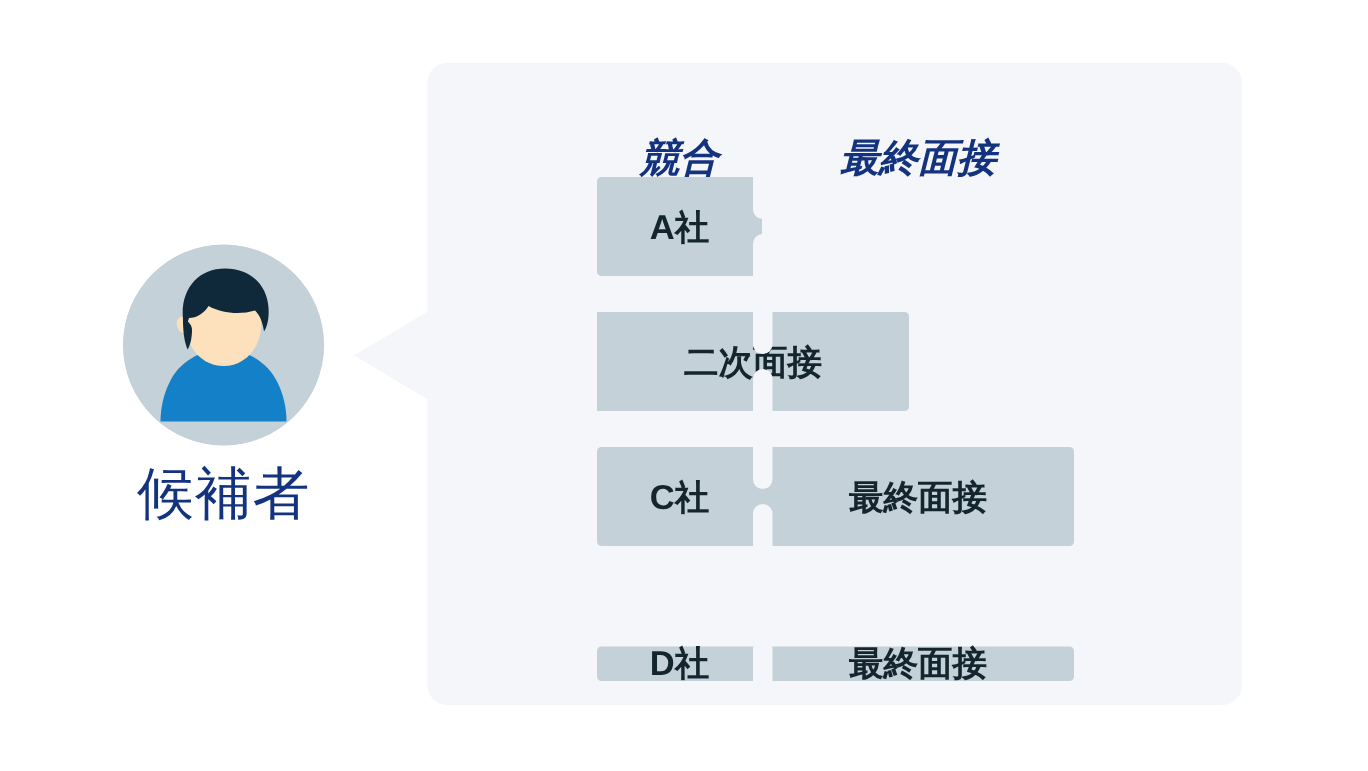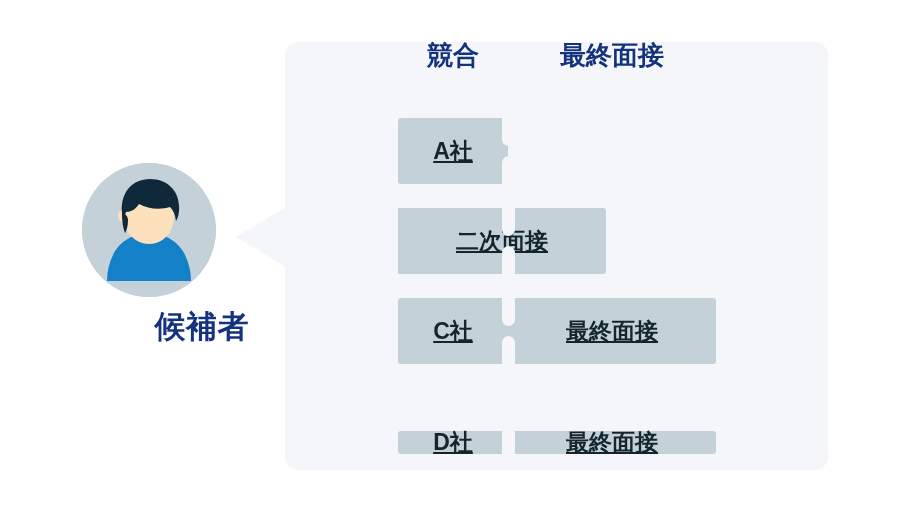--- a/index.html
+++ b/index.html
@@ -31,24 +31,24 @@
     background: #c4d1d9;
     overflow: hidden;
   }
   #avatar svg { display: block; width: 134px; height: 134px; }
 
   #candidate-label {
     position: absolute;
     left: -33px;
     top: 148px;
     width: 200px;
-    text-align: right;
+    text-align: center;
     color: #14337e;
-    font-size: 31px;
-    font-weight: bold;
+    font-size: 38px;
+    font-weight: normal;
     letter-spacing: 0.5px;
     line-height: 1;
     white-space: nowrap;
   }
 
   
   #panel-tail {
     position: absolute;
     left: 236px;
     top: 206px;
@@ -72,21 +72,22 @@
   #table {
     position: absolute;
     left: 113px;   
     top: 0px;
     width: 318px;  
   }
 
   #table-header {
     display: flex;
     height: 76px;
-    align-items: flex-start;
+    align-items: flex-end;
+    font-style: italic;
   }
   .th {
     color: #14337e;
     font-size: 26px;
     font-weight: bold;
     text-align: center;
     line-height: 1;
     white-space: nowrap;
   }
   .th.col-a { width: 110px; }
@@ -103,21 +104,20 @@
   .cell {
     background: #c4d1d9;
     display: flex;
     align-items: center;
     justify-content: center;
     color: #14252e;
     font-size: 23px;
     font-weight: bold;
     line-height: 1;
     white-space: nowrap;
-    text-decoration: underline;
   }
   .cell.col-a {
     width: 110px;
     border-radius: 3px 0 0 3px;
   }
   .cell.col-b {
     width: 208px;
     border-radius: 0 3px 3px 0;
   }
 

